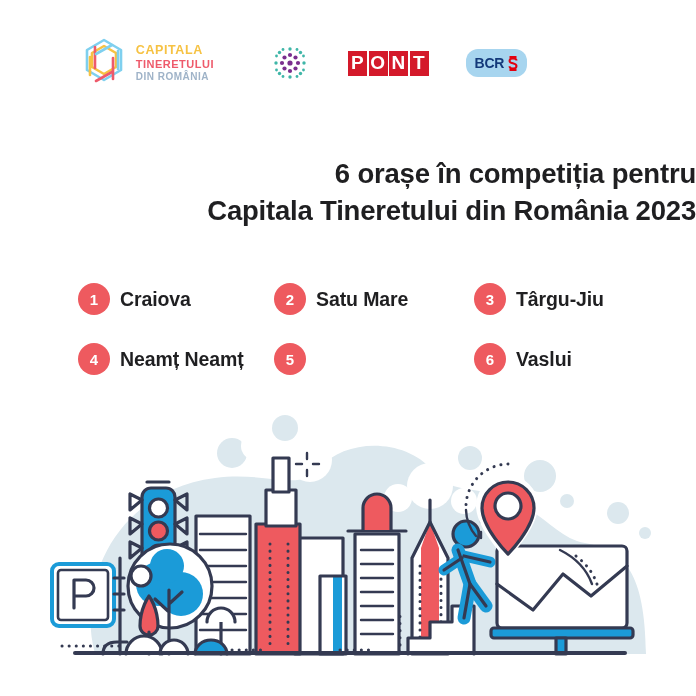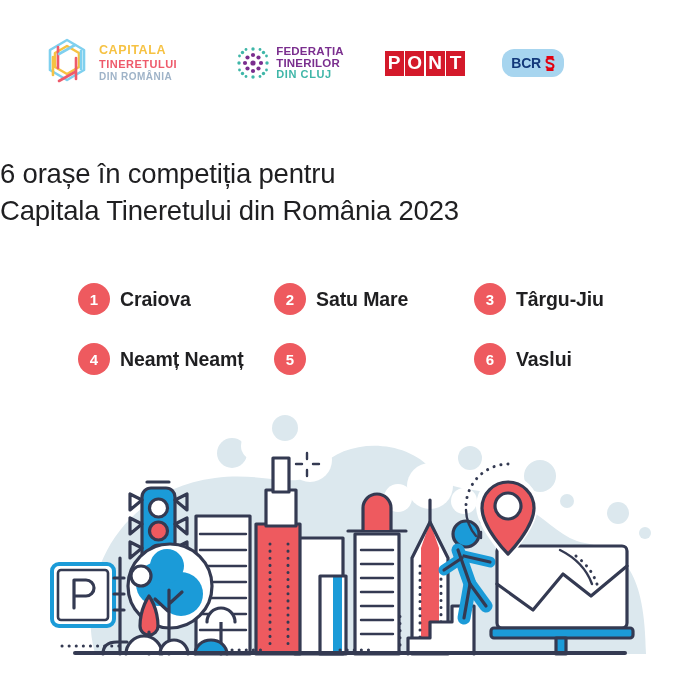--- a/index.html
+++ b/index.html
@@ -115,24 +115,24 @@
     font-size: 14px; font-weight: 800; color: #13397A; letter-spacing: -.2px;
   }
   .bcr-s { width: 10px; height: 15px; display:block; }
 
   
   .title {
     position: absolute;
     top: 138px;
     left: 0;
     width: 696px;
-    text-align: left;
+    text-align: right;
     color: #1F1F21;
     font-size: 27.5px;
-    font-weight: 400;
+    font-weight: 700;
     line-height: 1.34;
     letter-spacing: -.2px;
   }
   .title .line { display:block; }
 
   
   .cities {
     position: absolute;
     top: 276px;
     left: 78px;
@@ -240,25 +240,20 @@
             <circle cx="3.5" cy="10" r="1.4"></circle>
               <circle cx="30.5" cy="10" r="1.4"></circle>
             <circle cx="3.5" cy="24" r="1.4"></circle>
               <circle cx="30.5" cy="24" r="1.4"></circle>
             <circle cx="10" cy="30.5" r="1.4"></circle>
               <circle cx="24" cy="30.5" r="1.4"></circle>
           </g>
         </g>
       </svg>
     </span>
-    <span class="ftc-text">
-      <span class="f1">FEDERAȚIA</span>
-      <span class="f2">TINERILOR</span>
-      <span class="f3">DIN CLUJ</span>
-    </span>
   </div>
 
   <div class="logo-pont">
     <span class="pont-cell">P</span>
     <span class="pont-cell">O</span>
     <span class="pont-cell">N</span>
     <span class="pont-cell">T</span>
   </div>
 
   <div class="logo-bcr">

